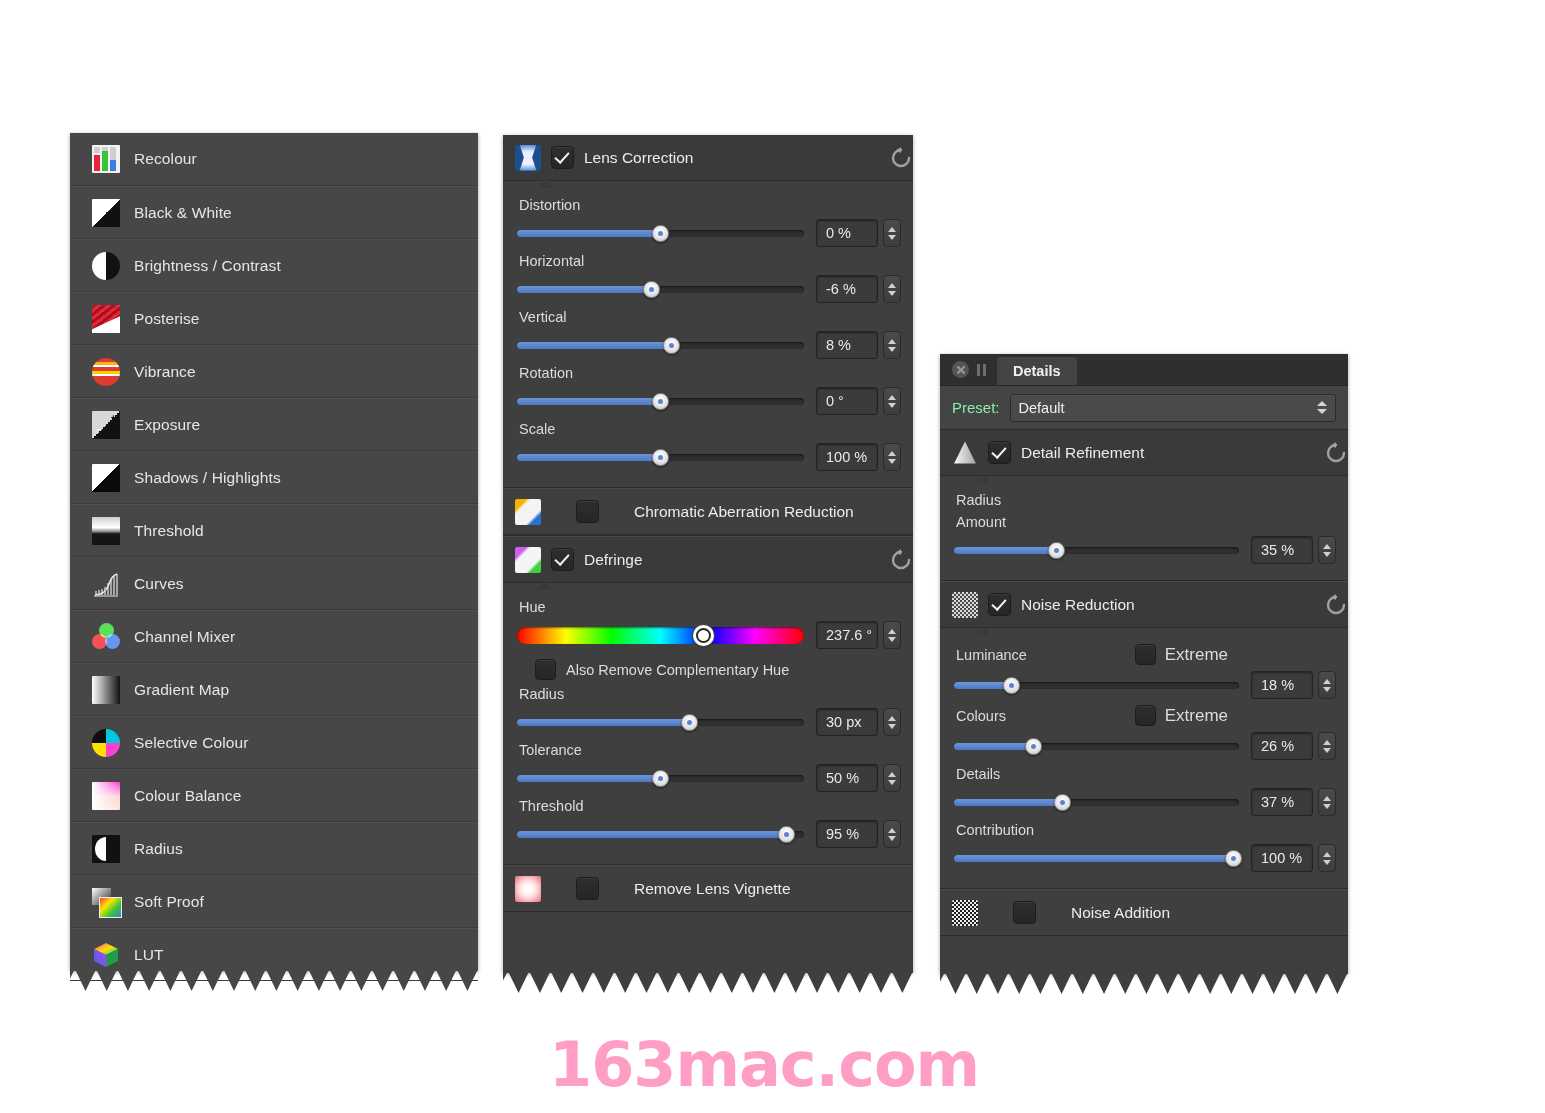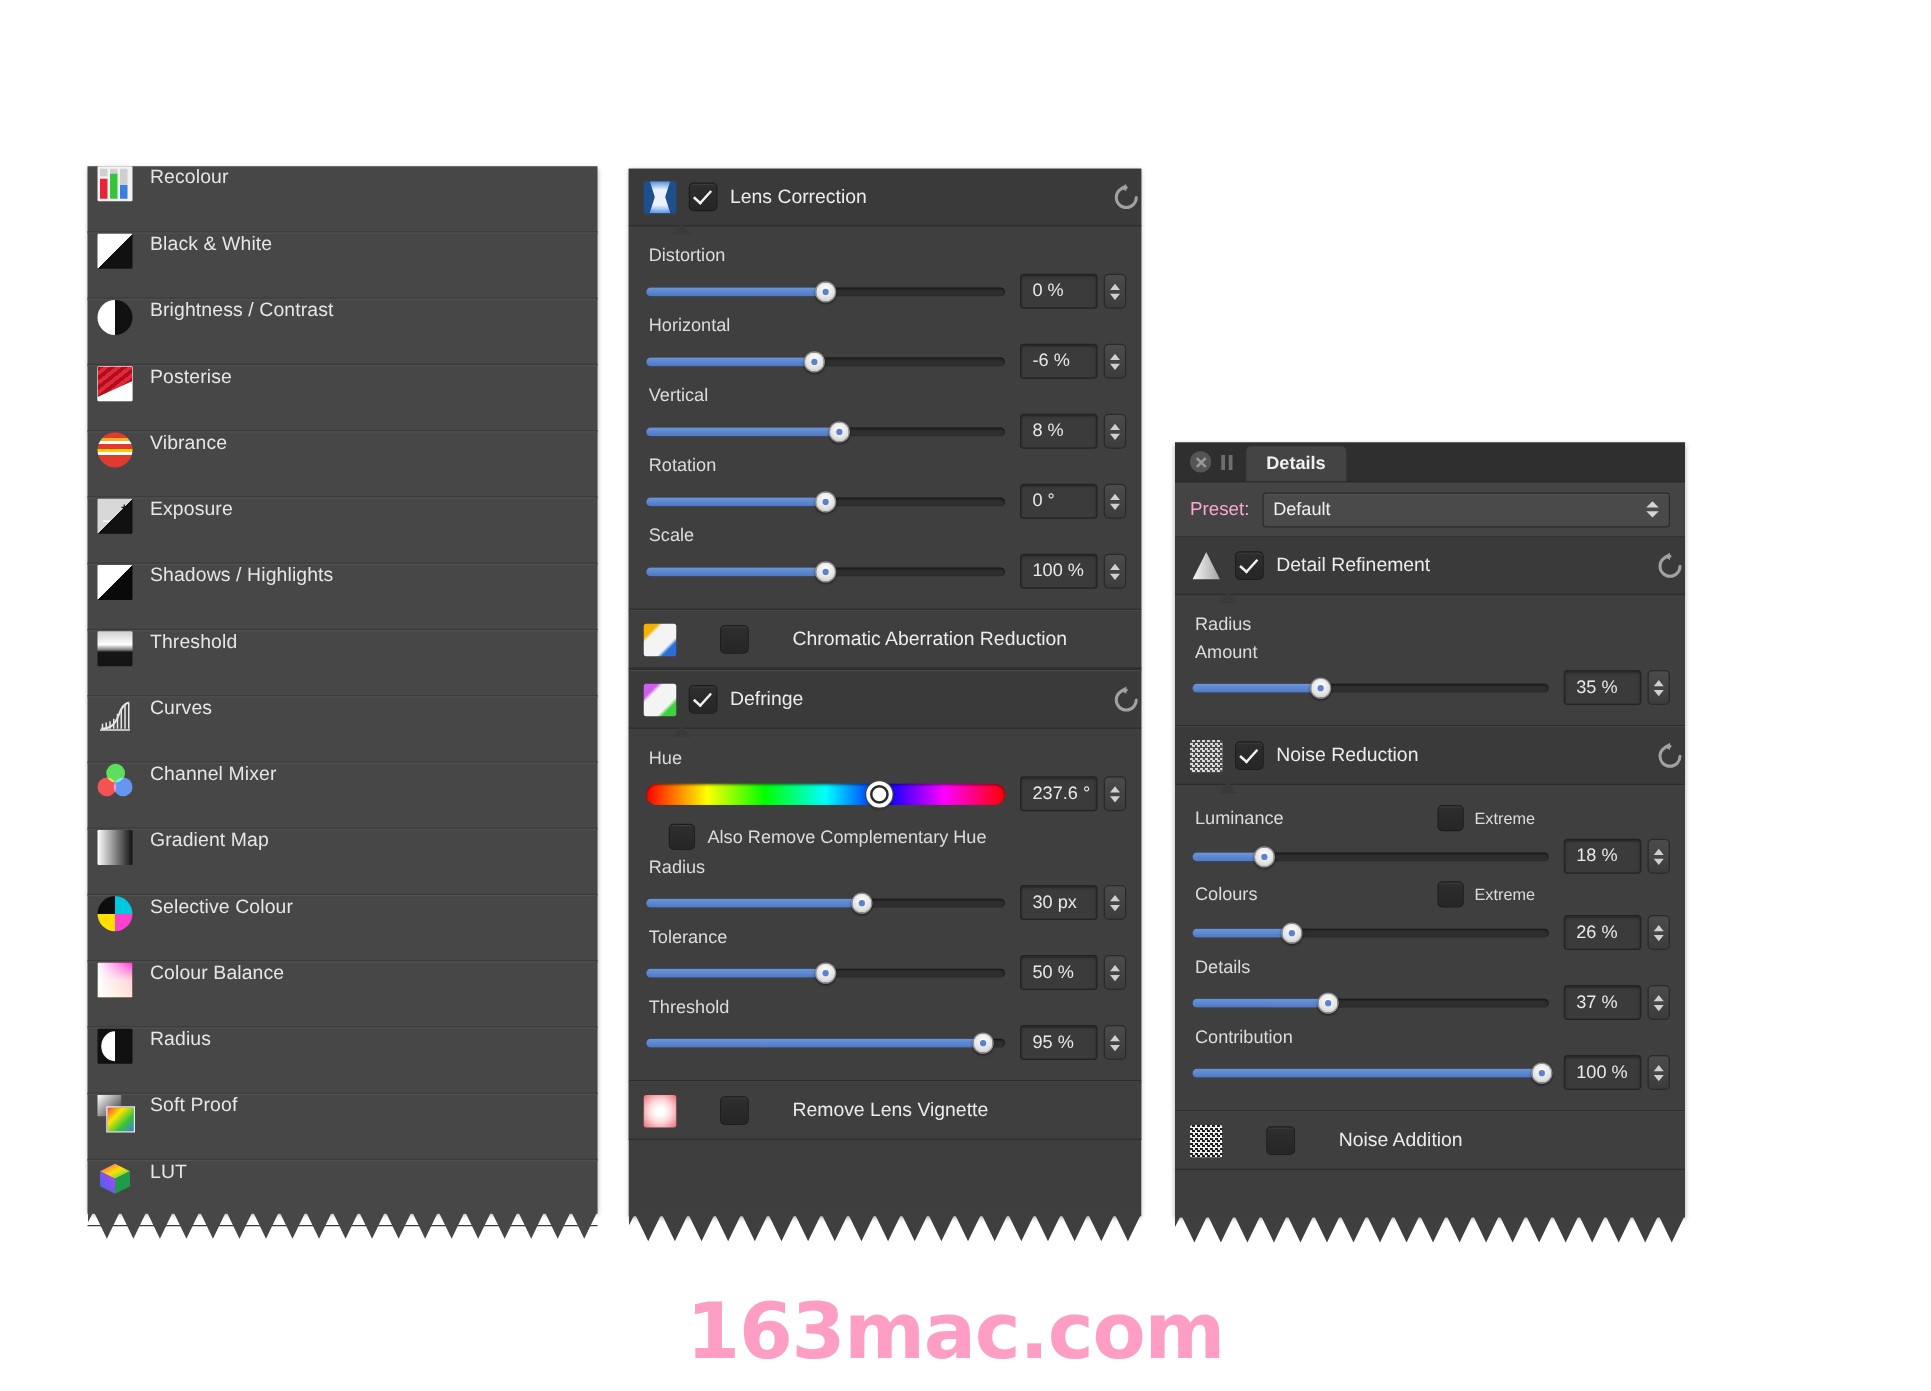--- a/index.html
+++ b/index.html
@@ -22,25 +22,25 @@
     position: absolute;
     left: 0; right: 0;
     height: 24px;
     background: #434343;
     -webkit-mask-image: linear-gradient(#000,#000);
   }
 
   
   #panel-adjustments { left: 70px; top: 133px; width: 408px; height: 838px; background:#474747; }
   .adj-row {
-    display: flex; 
+    display: flex; align-items: center;
     height: 53px;
     border-bottom: 1px solid #3b3b3b;
     border-top: 1px solid #505050;
-    padding-left: 8px;
+    padding-left: 22px;
     box-sizing: border-box;
   }
   .adj-row:first-child { border-top: none; }
   .adj-label { font-size: 15.5px; color: #e6e6e6; margin-left: 14px; letter-spacing: .1px; }
   .adj-icon { width: 28px; height: 28px; flex: 0 0 28px; display:block; border-radius:1px; }
 
   
   #panel-lens { left: 503px; top: 135px; width: 410px; height: 838px; background: #3e3e3e; }
   
   #panel-details { left: 940px; top: 354px; width: 408px; height: 620px; background: #3e3e3e; }
@@ -195,30 +195,30 @@
   .pause-ico { margin: 0 10px 9px 0; flex:0 0 10px; display:flex; gap:3px; }
   .pause-ico b { display:block; width:3px; height:12px; background:#6e6e6e; }
   .tab {
     height: 28px; padding: 0 16px;
     background: #444444;
     border-radius: 4px 4px 0 0;
     display: flex; align-items: center;
     font-size: 14.5px; color: #f0f0f0; font-weight: bold;
   }
   .preset-row { display:flex; align-items:center; height:44px; padding: 0 12px; background:#444; box-sizing:border-box; border-bottom:1px solid #2d2d2d;}
-  .preset-label { font-size:15px; color:#f9a8d4; margin-right:10px; }
+  .preset-label { font-size:15px; color:#86efac; margin-right:10px; }
   .preset-box {
     flex:1 1 auto; height:28px; background:#4a4a4a; border:1px solid #2b2b2b; border-radius:3px;
     display:flex; align-items:center; padding:0 8px; box-sizing:border-box; color:#f0f0f0; font-size:14.5px;
     box-shadow: inset 0 1px 1px rgba(255,255,255,.05);
   }
   .preset-box .sp { margin-left:auto; display:flex; flex-direction:column; gap:3px; align-items:center; }
 
   .extreme-wrap { display:flex; align-items:center; margin-left:auto; }
-  .extreme-wrap span { font-size:13px; color:#dcdcdc; margin-left:9px; }
+  .extreme-wrap span { font-size:17px; color:#dcdcdc; margin-left:9px; }
   .label-line { display:flex; align-items:center; margin: 6px 0 6px 2px; }
   .label-line > .ctrl-label { margin:0; }
 
   #watermark {
     position: absolute; left: 549px; top: 1028px;
     font-size: 62px; font-weight: bold; color: #ff9ec4;
     letter-spacing: -1px;
     font-family: "DejaVu Sans", sans-serif;
   }
 </style>

